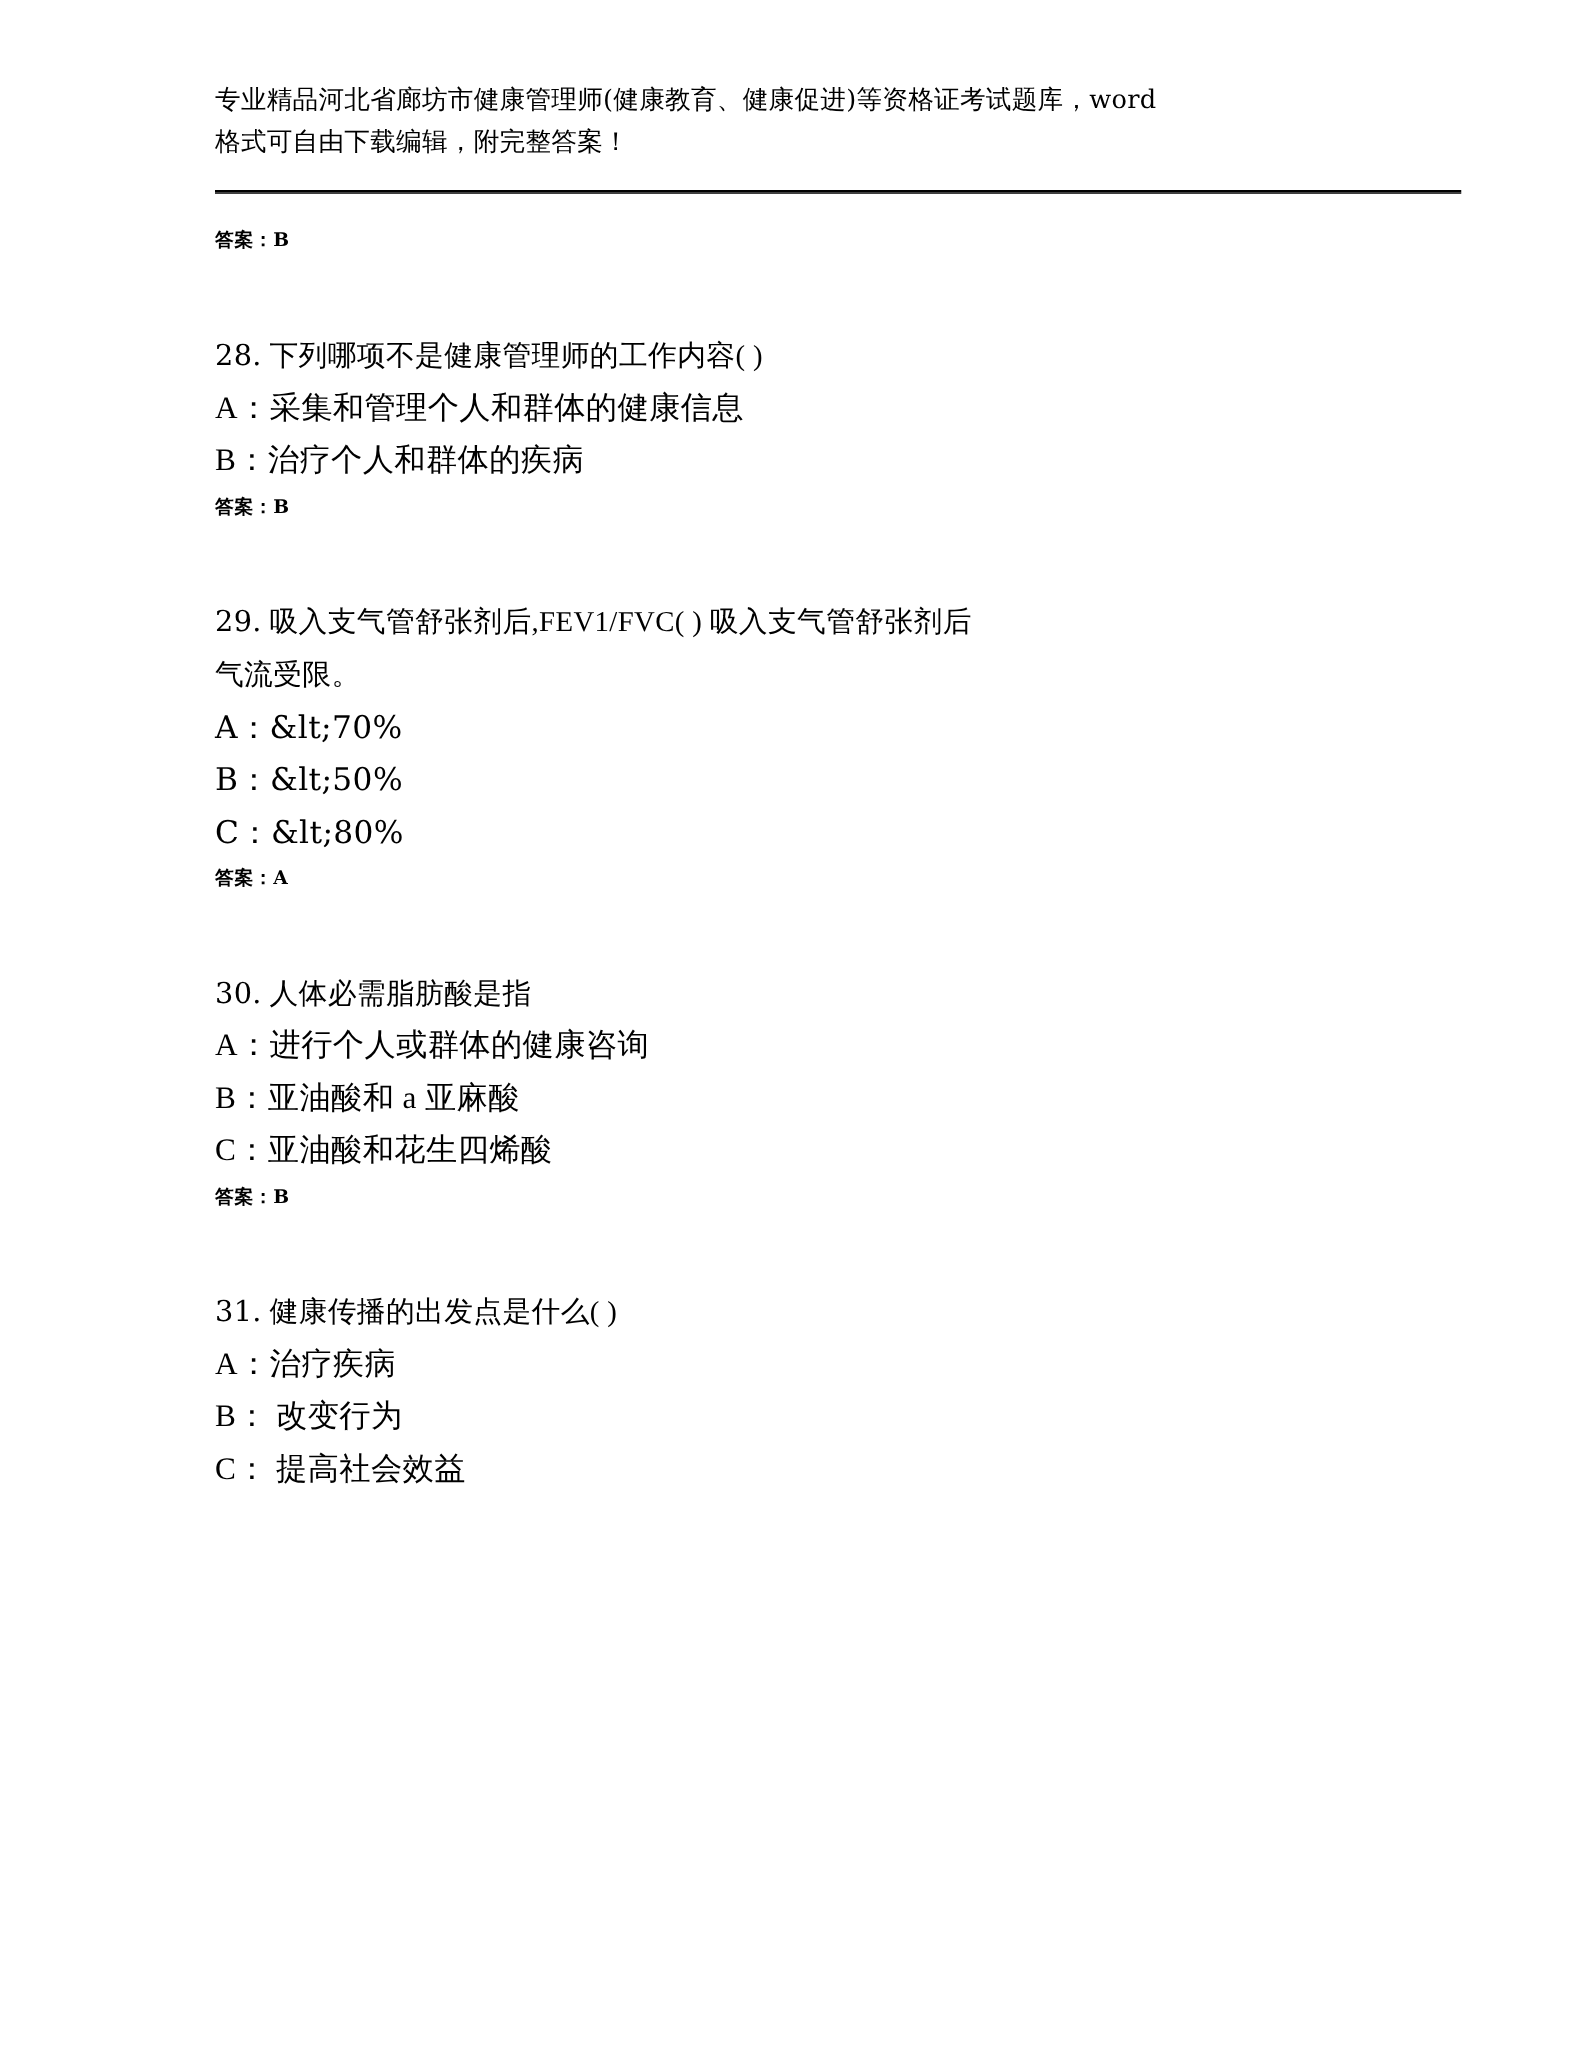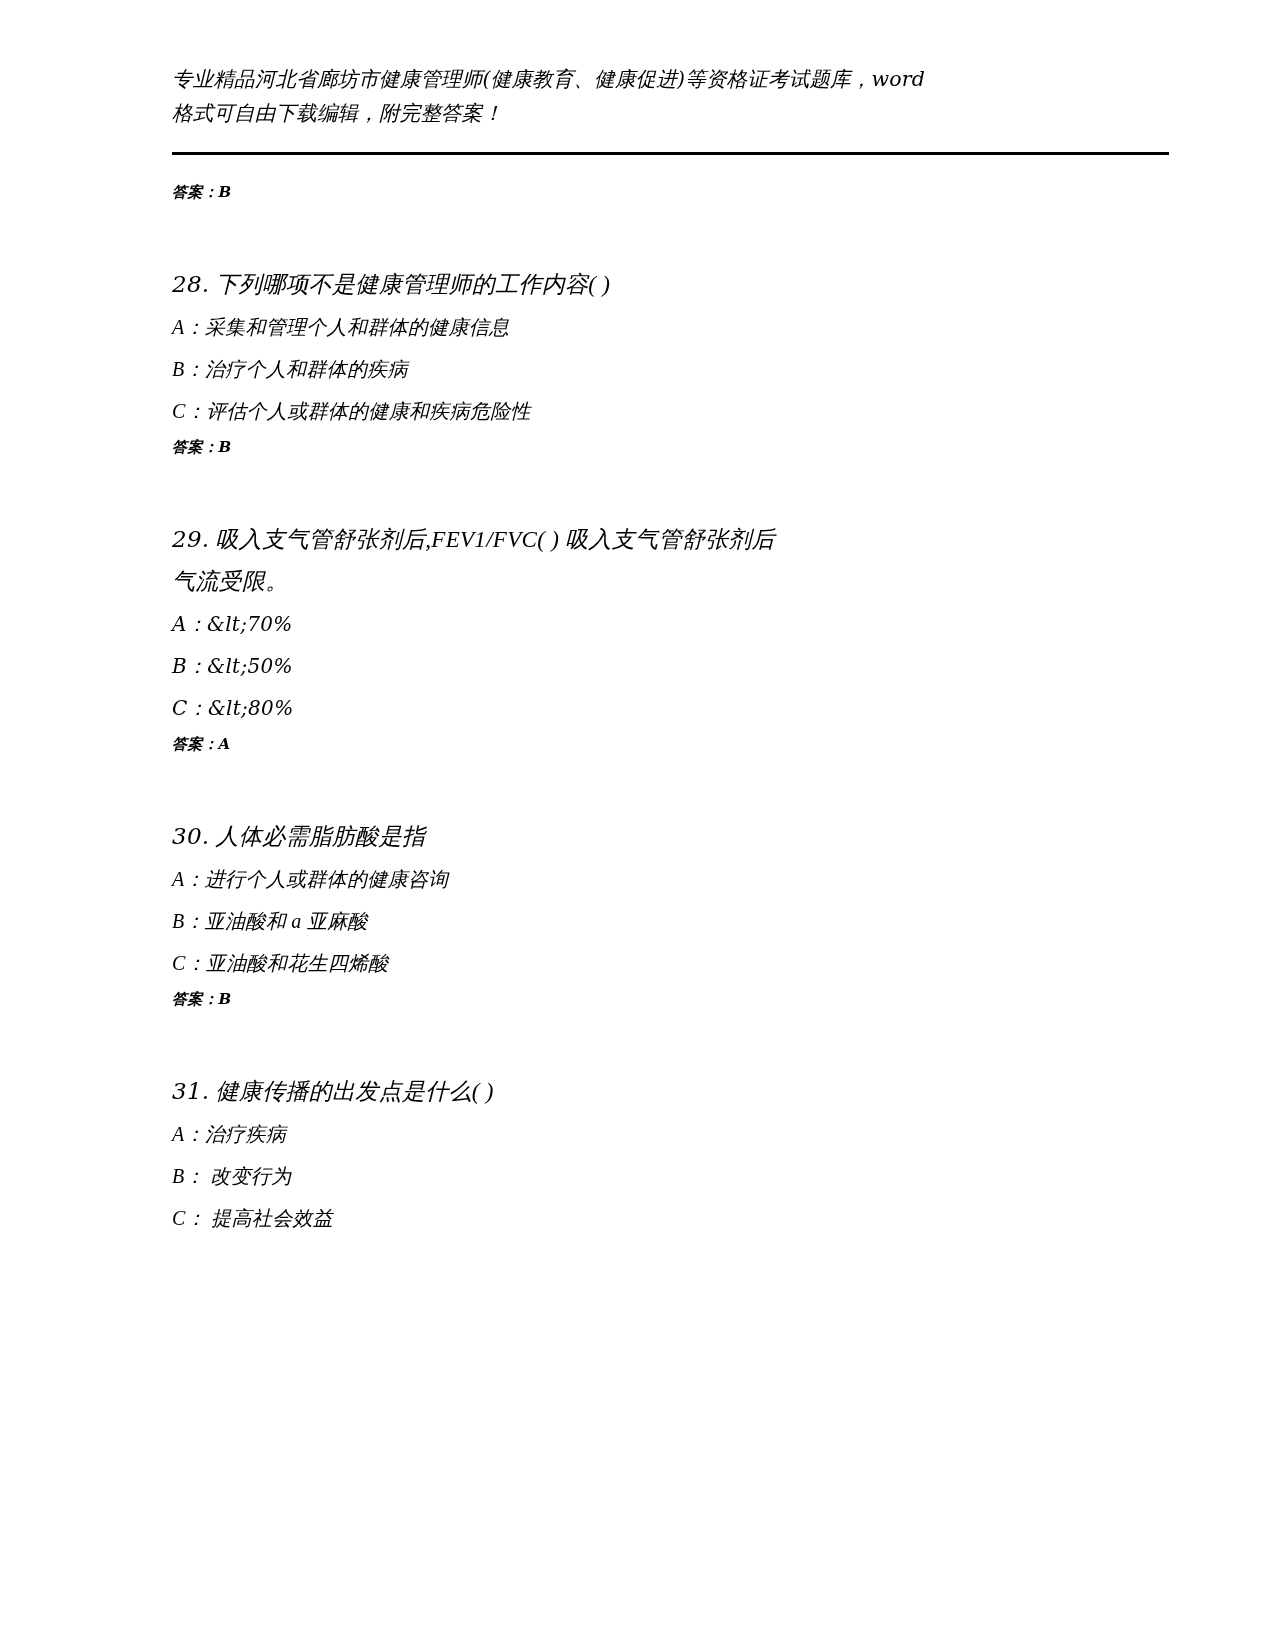--- a/index.html
+++ b/index.html
@@ -14,21 +14,20 @@
     color: #000000;
     position: relative;
     overflow: hidden;
   }
   .page {
     position: relative;
     width: 1275px;
     height: 1202px;
     box-sizing: border-box;
     padding: 62px 106px 0 172px;
-    font-style: italic;
   }
   .header {
     font-family: "DejaVu Serif", "Liberation Serif", serif;
     font-size: 20.5px;
     line-height: 34px;
     color: #000;
     letter-spacing: 0.2px;
     margin: 0;
   }
   .rule {
@@ -54,21 +53,21 @@
   .q-block {
     margin: 0;
   }
   .q-stem {
     font-size: 23px;
     line-height: 42px;
     margin: 0;
     letter-spacing: 0.3px;
   }
   .q-opt {
-    font-size: 20px;
+    font-size: 25px;
     line-height: 42px;
     margin: 0;
     letter-spacing: 0.3px;
   }
   .mono-ish {
     font-family: "DejaVu Serif", serif;
   }
   .spacer-lg { height: 56px; }
   .after-rule { height: 14px; }
 </style>
@@ -92,21 +91,20 @@
 
   <div class="spacer-lg"></div>
 
   <div class="q-block">
     <p class="q-stem">
       <span class="mono-ish">28.</span>
       <span>下列哪项不是健康管理师的工作内容(      )</span>
     </p>
     <p class="q-opt">A：采集和管理个人和群体的健康信息</p>
     <p class="q-opt">B：治疗个人和群体的疾病</p>
-    <p class="q-opt">C：评估个人或群体的健康和疾病危险性</p>
     <p class="answer">
       <span>答案：</span><span class="val">B</span>
     </p>
   </div>
 
   <div class="spacer-lg"></div>
 
   <div class="q-block">
     <p class="q-stem">
       <span class="mono-ish">29.</span>

